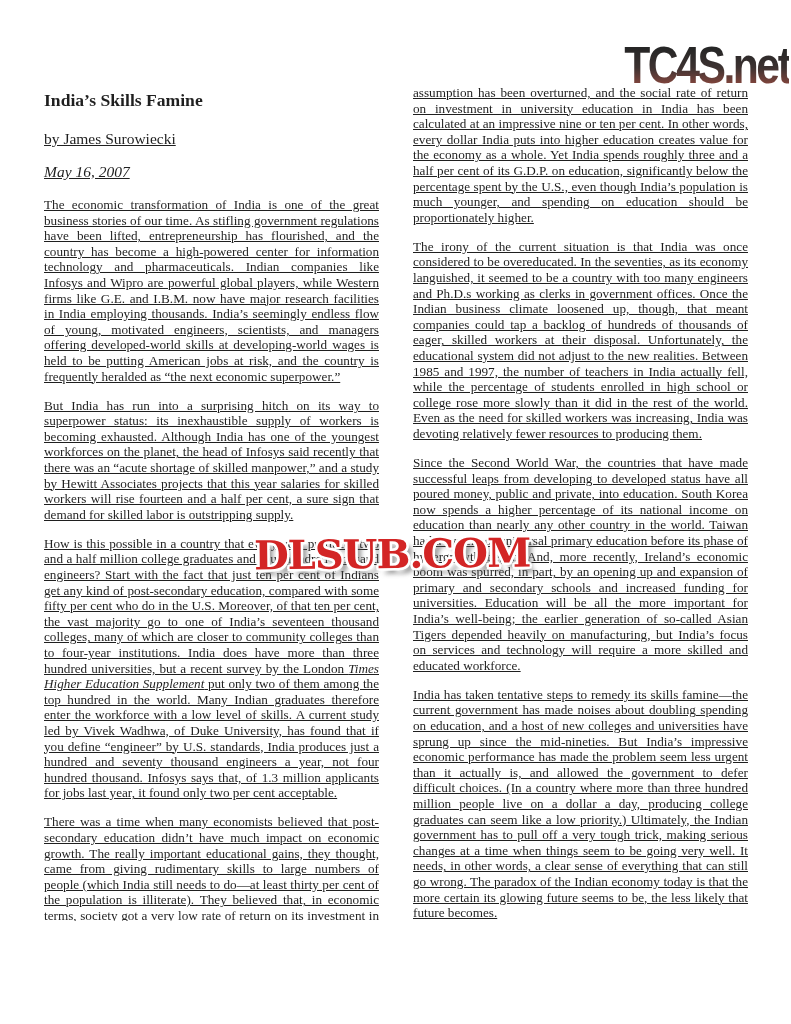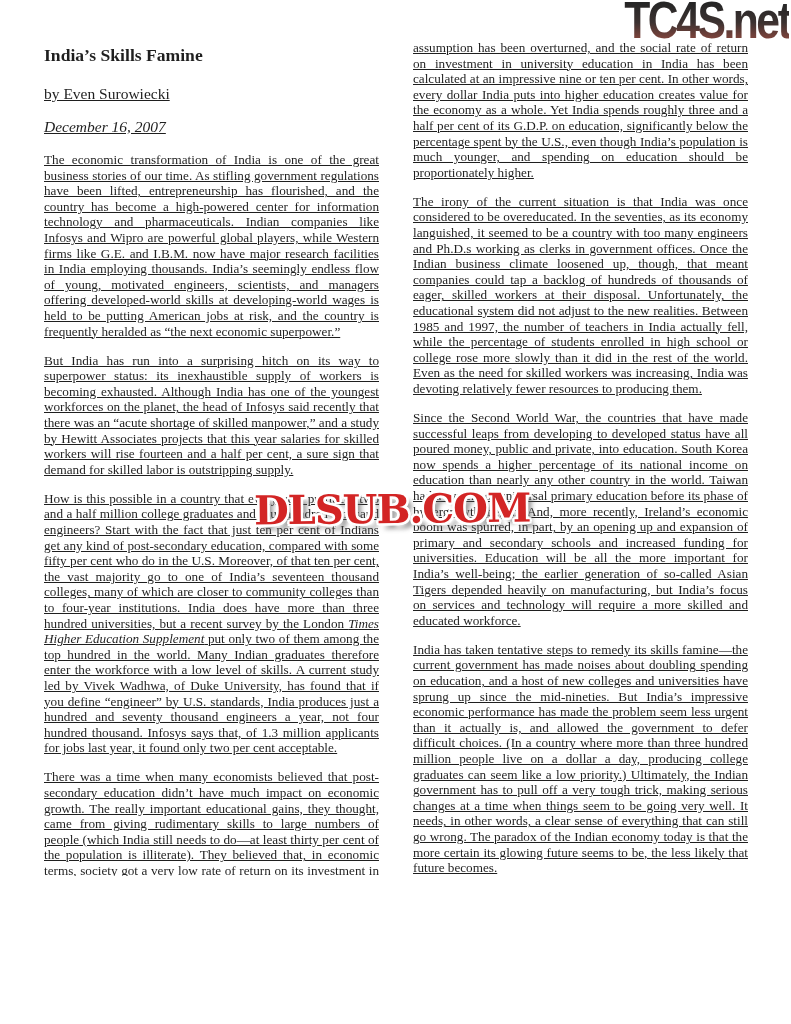--- a/index.html
+++ b/index.html
@@ -4,20 +4,21 @@
 <style>
   html, body { margin: 0; padding: 0; background: #ffffff; }
   .page {
     position: relative;
     width: 791px;
     height: 876px;
     background: #ffffff;
     font-family: "Liberation Serif", serif;
     color: #1f1f1f;
     overflow: hidden;
+    margin-top: 45px;
   }
   .columns {
     position: absolute;
     top: 40px;
     left: 44px;
     display: flex;
     gap: 34px;
   }
   .col { width: 335px; }
   .col p {
@@ -102,22 +103,22 @@
 </style>
 </head>
 <body>
 
 <div class="page">
 
   <div class="columns">
 
     <div class="col">
       <h1 class="title">India’s Skills Famine</h1>
-      <p class="byline">by Even Surowiecki</p>
-      <p class="dateline">December 16, 2007</p>
+      <p class="byline">by James Surowiecki</p>
+      <p class="dateline">May 16, 2007</p>
       <p>The economic transformation of India is one of the great business stories of our time. As stifling government regulations have been lifted, entrepreneurship has flourished, and the country has become a high-powered center for information technology and pharmaceuticals. Indian companies like Infosys and Wipro are powerful global players, while Western firms like G.E. and I.B.M. now have major research facilities in India employing thousands. India’s seemingly endless flow of young, motivated engineers, scientists, and managers offering developed-world skills at developing-world wages is held to be putting American jobs at risk, and the country is frequently heralded as “the next economic superpower.”</p>
       <p>But India has run into a surprising hitch on its way to superpower status: its inexhaustible supply of workers is becoming exhausted. Although India has one of the youngest workforces on the planet, the head of Infosys said recently that there was an “acute shortage of skilled manpower,” and a study by Hewitt Associates projects that this year salaries for skilled workers will rise fourteen and a half per cent, a sure sign that demand for skilled labor is outstripping supply.</p>
       <p><span>How is this possible in a country that every year produces two and a half million college graduates and four hundred thousand engineers? Start with the fact that just ten per cent of Indians get any kind of post-secondary education, compared with some fifty per cent who do in the U.S. Moreover, of that ten per cent, the vast majority go to one of India’s seventeen thousand colleges, many of which are closer to community colleges than to four-year institutions. India does have more than three hundred universities, but a recent survey by the London </span><span class="pub-italic">Times Higher Education Supplement</span><span> put only two of them among the top hundred in the world. Many Indian graduates therefore enter the workforce with a low level of skills. A current study led by Vivek Wadhwa, of Duke University, has found that if you define “engineer” by U.S. standards, India produces just a hundred and seventy thousand engineers a year, not four hundred thousand. Infosys says that, of 1.3 million applicants for jobs last year, it found only two per cent acceptable.</span></p>
       <p>There was a time when many economists believed that post-secondary education didn’t have much impact on economic growth. The really important educational gains, they thought, came from giving rudimentary skills to large numbers of people (which India still needs to do—at least thirty per cent of the population is illiterate). They believed that, in economic terms, society got a very low rate of return on its investment in higher education. But lately that</p>
     </div>
 
     <div class="col">
       <p>assumption has been overturned, and the social rate of return on investment in university education in India has been calculated at an impressive nine or ten per cent. In other words, every dollar India puts into higher education creates value for the economy as a whole. Yet India spends roughly three and a half per cent of its G.D.P. on education, significantly below the percentage spent by the U.S., even though India’s population is much younger, and spending on education should be proportionately higher.</p>
       <p>The irony of the current situation is that India was once considered to be overeducated. In the seventies, as its economy languished, it seemed to be a country with too many engineers and Ph.D.s working as clerks in government offices. Once the Indian business climate loosened up, though, that meant companies could tap a backlog of hundreds of thousands of eager, skilled workers at their disposal. Unfortunately, the educational system did not adjust to the new realities. Between 1985 and 1997, the number of teachers in India actually fell, while the percentage of students enrolled in high school or college rose more slowly than it did in the rest of the world. Even as the need for skilled workers was increasing, India was devoting relatively fewer resources to producing them.</p>
       <p>Since the Second World War, the countries that have made successful leaps from developing to developed status have all poured money, public and private, into education. South Korea now spends a higher percentage of its national income on education than nearly any other country in the world. Taiwan had a system of universal primary education before its phase of hypergrowth began. And, more recently, Ireland’s economic boom was spurred, in part, by an opening up and expansion of primary and secondary schools and increased funding for universities. Education will be all the more important for India’s well-being; the earlier generation of so-called Asian Tigers depended heavily on manufacturing, but India’s focus on services and technology will require a more skilled and educated workforce.</p>

